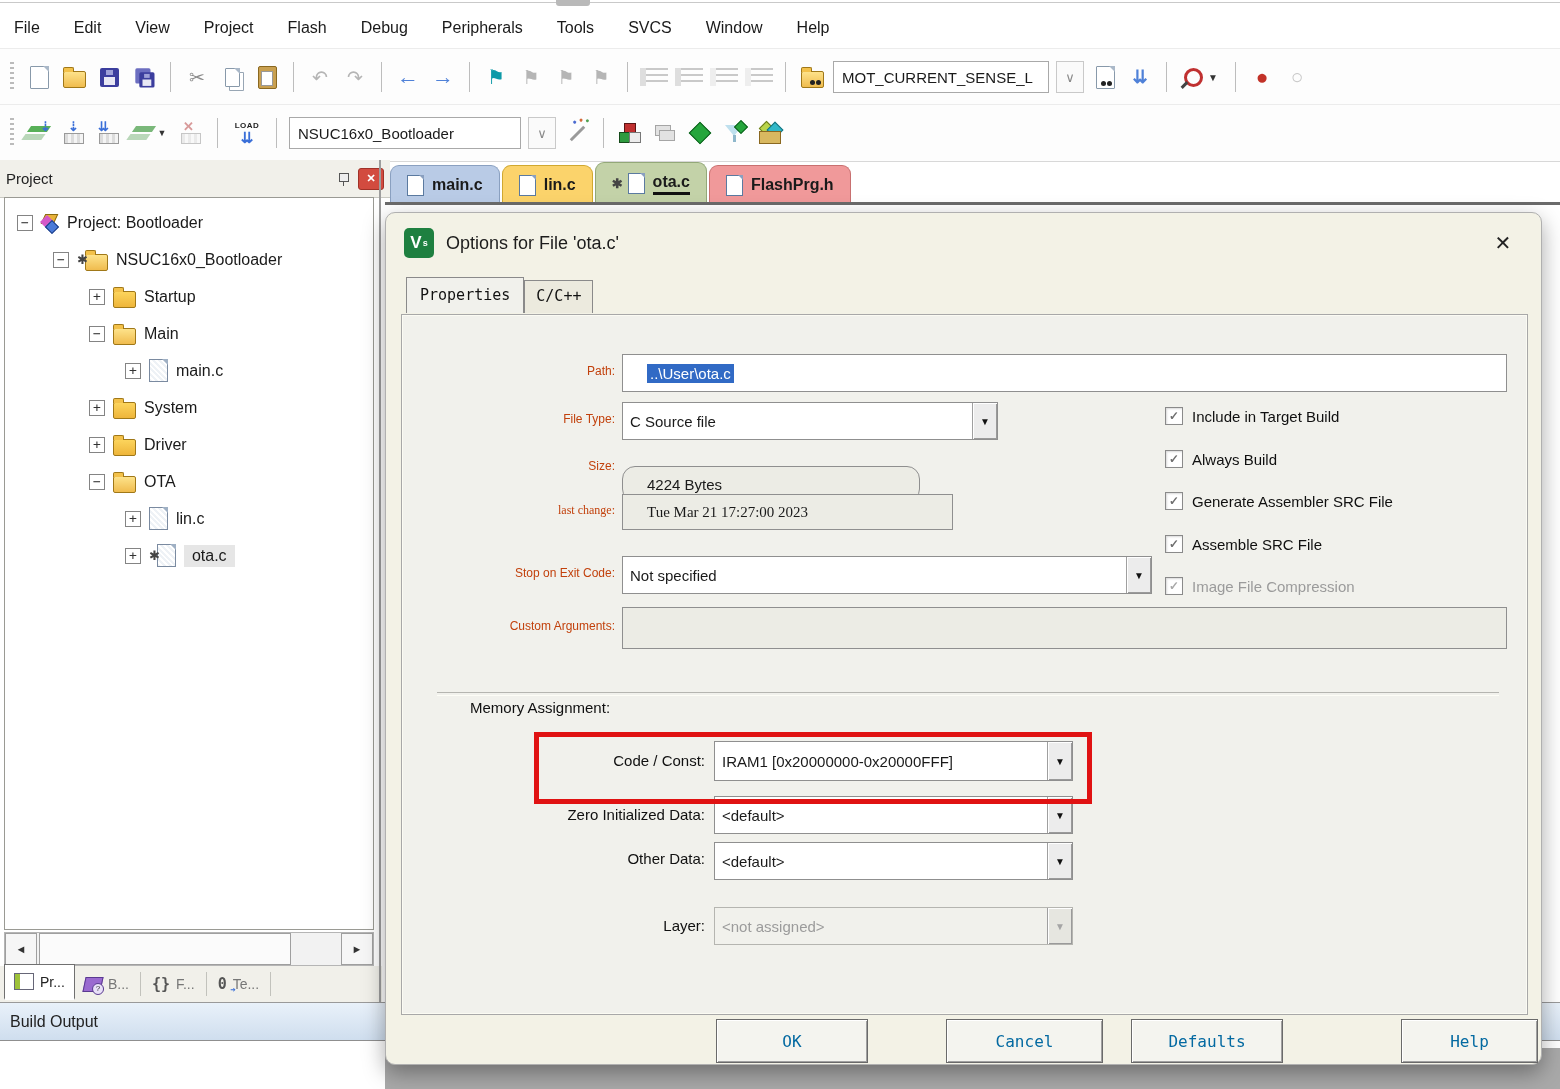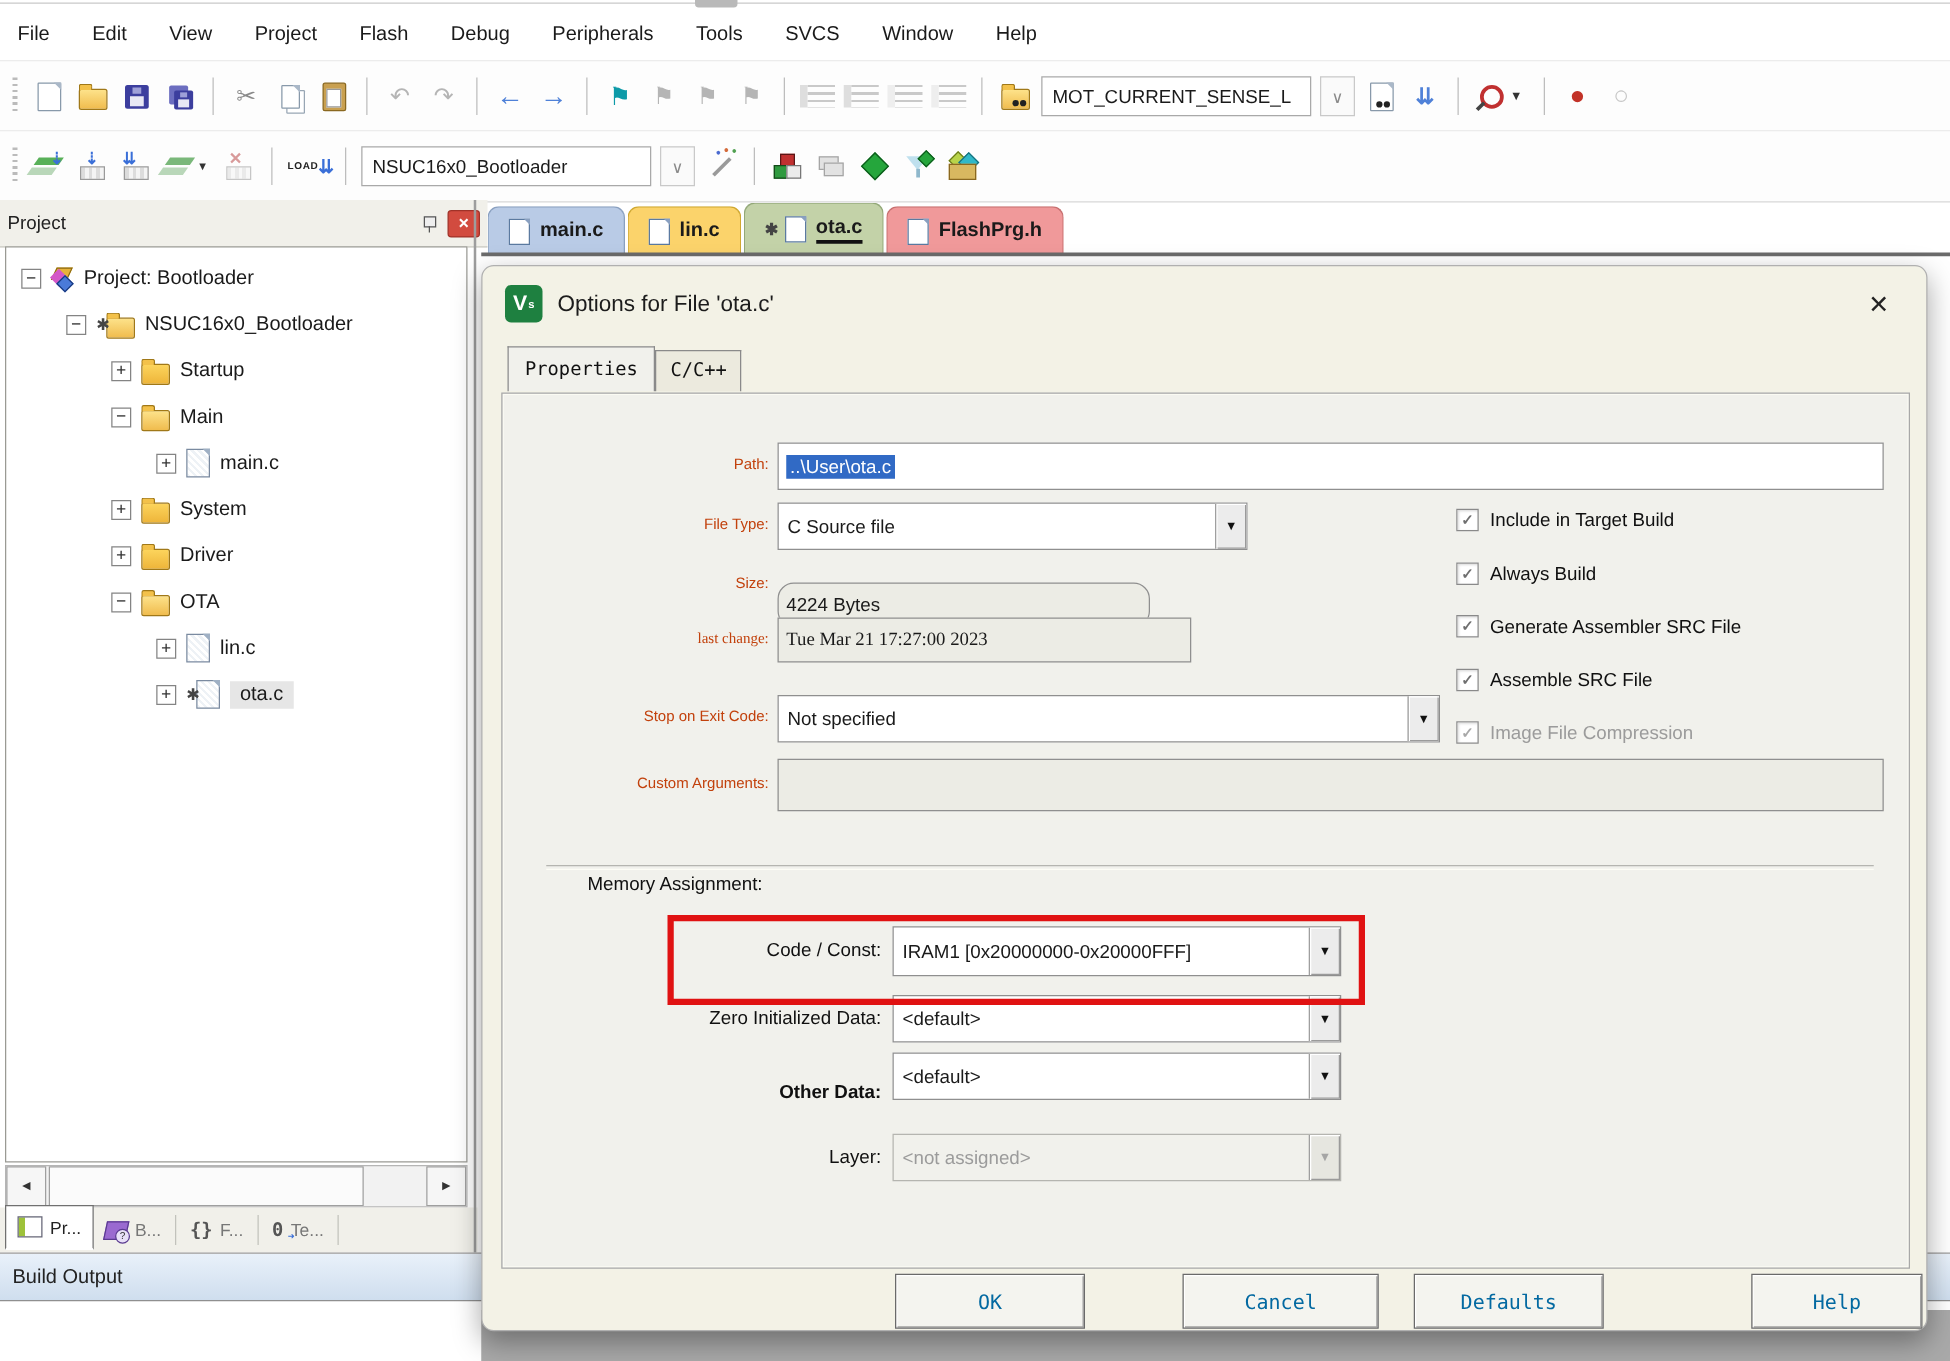--- a/index.html
+++ b/index.html
@@ -39,21 +39,21 @@
   .indent-ico{width:22px;height:18px;background:
      repeating-linear-gradient(#c9c9c9 0 2px,transparent 2px 6px);border-left:6px solid #dedede;}
   .ring{width:13px;height:13px;border:3px solid #c03030;border-radius:50%;position:relative;}
   .ring::after{content:"";position:absolute;width:3px;height:8px;background:#444;left:-4px;top:10px;transform:rotate(45deg);}
   .bp-on{color:#c23228;font-size:21px;} .bp-off{color:#c8c8c8;font-size:21px;}
   .combo-tb{height:30px;background:#fff;border:1px solid #a9a9a9;display:flex;align-items:center;padding:0 8px;font-size:15px;flex:0 0 auto;}
   .chev-btn{width:26px;height:30px;border:1px solid #c9c9c9;background:#fafafa;display:flex;align-items:center;justify-content:center;color:#8a8a8a;font-size:13px;flex:0 0 auto;}
   .layerico{width:20px;height:6px;background:#58b058;transform:skewX(-35deg);box-shadow:0 8px 0 #b9d7b9;position:relative;top:-4px;}
   .gridico{width:18px;height:9px;border:1px solid #9a9a9a;background:repeating-linear-gradient(90deg,#dcdcdc 0 3px,#f4f4f4 3px 6px);position:absolute;bottom:3px;}
   .dn{position:absolute;top:0;color:#3a6fd8;font-weight:bold;font-size:13px;}
-  .loadico{display:flex;align-items:center;line-height:1;flex:0 0 auto;width:34px;}
+  .loadico{display:flex;flex-direction:column;align-items:center;line-height:1;flex:0 0 auto;width:34px;}
   .loadico .word{font-size:8px;font-weight:bold;letter-spacing:.5px;color:#222;}
   .loadico .dd{color:#3a6fd8;font-size:15px;font-weight:bold;}
   .wand{width:3px;height:19px;background:#9a9a9a;transform:rotate(45deg);position:relative;}
   .wand::after{content:"";position:absolute;width:3px;height:3px;background:#d46a3a;left:-7px;top:-4px;border-radius:50%;
      box-shadow:5px -4px 0 #50a050,-3px 6px 0 #4a6ad0;}
   .cubes{width:22px;height:20px;position:relative;}
   .cubes .c1{position:absolute;left:5px;top:0;width:10px;height:9px;background:#c03030;border:1px solid #5a1515;}
   .cubes .c2{position:absolute;left:0;bottom:0;width:10px;height:9px;background:#2f9a3f;border:1px solid #154a1a;}
   .cubes .c3{position:absolute;right:0;bottom:0;width:10px;height:9px;background:#ececec;border:1px solid #777;}
   .winico{width:20px;height:16px;position:relative;}
@@ -138,21 +138,21 @@
   .dtabs{position:absolute;left:20px;top:64px;display:flex;align-items:flex-end;z-index:3;}
   .dtab{font-family:"DejaVu Sans Mono",monospace;font-size:15px;color:#111;background:#f1f1ec;
      border:1px solid #8a8a8a;border-bottom:none;padding:8px 13px 9px;}
   .dtab.active{position:relative;}
   .dtab.inactive{padding:6px 11px 8px;background:#eceade;}
   #dlg-group{position:absolute;left:15px;top:101px;width:1125px;height:699px;background:#f1f1ec;
      border:1px solid #a8a8a8;box-shadow:inset 0 0 0 1px #fbfbf3;}
   .drow{position:absolute;left:0;right:0;}
   .flabel{position:absolute;left:35px;width:178px;text-align:right;font-size:12px;color:#c2410c;}
   .mlabel{position:absolute;left:35px;width:268px;text-align:right;font-size:15px;color:#101010;}
-  .tfield{position:absolute;background:#fff;border:1px solid #8f8f8f;display:flex;align-items:center;padding:0 6px;font-size:15px;box-sizing:border-box;}
+  .tfield{position:absolute;background:#fff;border:1px solid #8f8f8f;display:flex;align-items:center;padding:0 24px;font-size:15px;box-sizing:border-box;}
   .sel{background:#316ac5;color:#fff;padding:1px 3px;}
   .combo{position:absolute;background:#fff;border:1px solid #8f8f8f;display:flex;align-items:center;box-sizing:border-box;}
   .combo .cval{flex:1;padding:0 7px;font-size:15px;white-space:nowrap;overflow:hidden;}
   .combo .carrow{width:24px;align-self:stretch;background:#ececec;border-left:1px solid #9f9f9f;
      box-shadow:inset 1px 1px 0 #fff,inset -1px -1px 0 #9a9a9a;display:flex;align-items:center;justify-content:center;font-size:10px;color:#111;}
   .combo.disabled{background:#f1f1ec;color:#9b9b9b;border-color:#b5b5b0;}
   .combo.disabled .cval{color:#9b9b9b;}
   .combo.disabled .carrow{color:#a5a5a5;background:#e6e6e0;}
   .chk{position:absolute;left:763px;display:flex;align-items:center;gap:9px;font-size:15px;color:#101010;}
   .chk .box{width:16px;height:16px;background:#fff;border:1px solid #8a8a8a;box-shadow:inset 1px 1px 2px rgba(0,0,0,.15);
@@ -591,21 +591,21 @@
         <span class="mlabel" style="top:10px;">Zero Initialized Data:</span>
         <div class="combo" style="left:312px;top:0;width:359px;height:38px;">
           <span class="cval">&lt;default&gt;</span>
           <span class="carrow">
               <span>▼</span>
             </span>
         </div>
       </div>
 
       <div class="drow" style="top:527px;height:38px;">
-        <span class="mlabel" style="top:23px;font-weight:bold;">Other Data:</span>
+        <span class="mlabel" style="top:8px;">Other Data:</span>
         <div class="combo" style="left:312px;top:0;width:359px;height:38px;">
           <span class="cval">&lt;default&gt;</span>
           <span class="carrow">
               <span>▼</span>
             </span>
         </div>
       </div>
 
       <div class="drow" style="top:592px;height:38px;">
         <span class="mlabel" style="top:10px;">Layer:</span>

